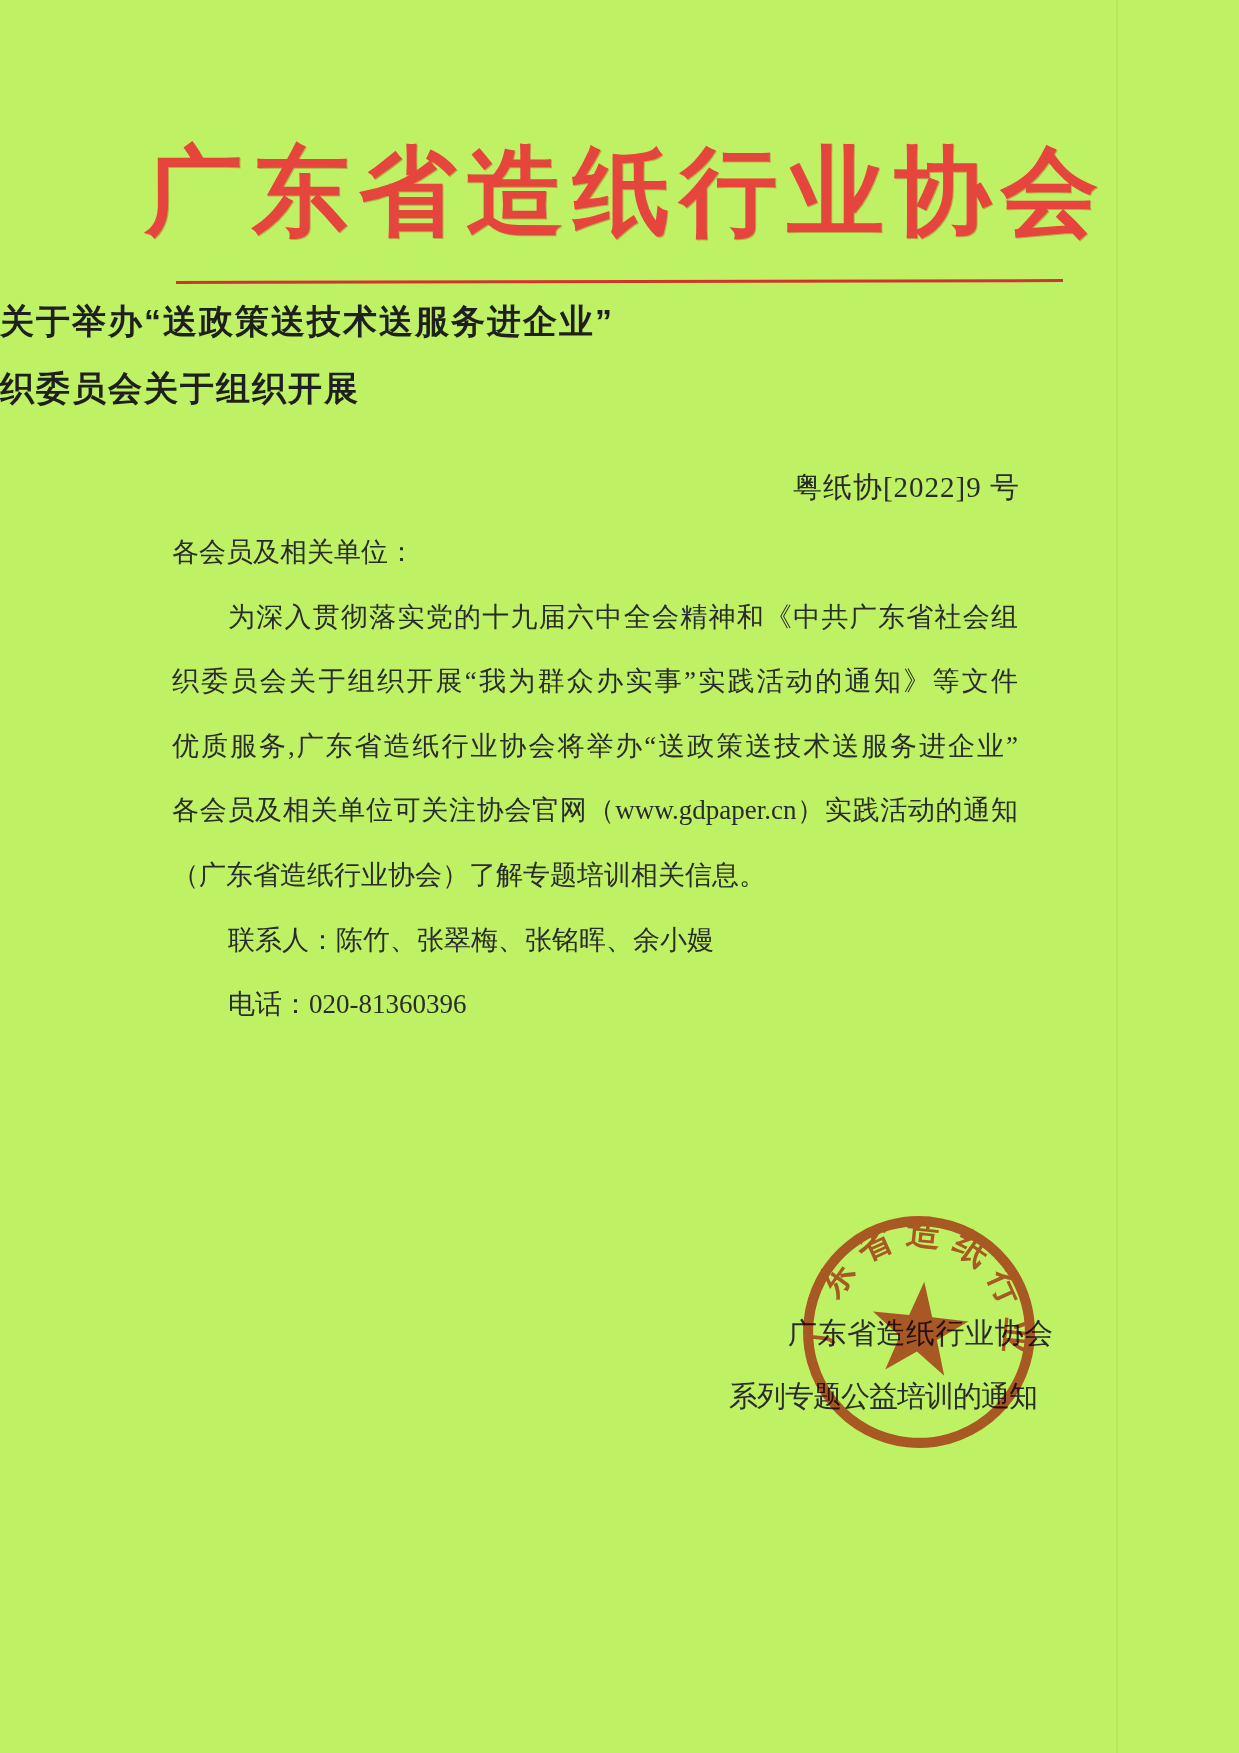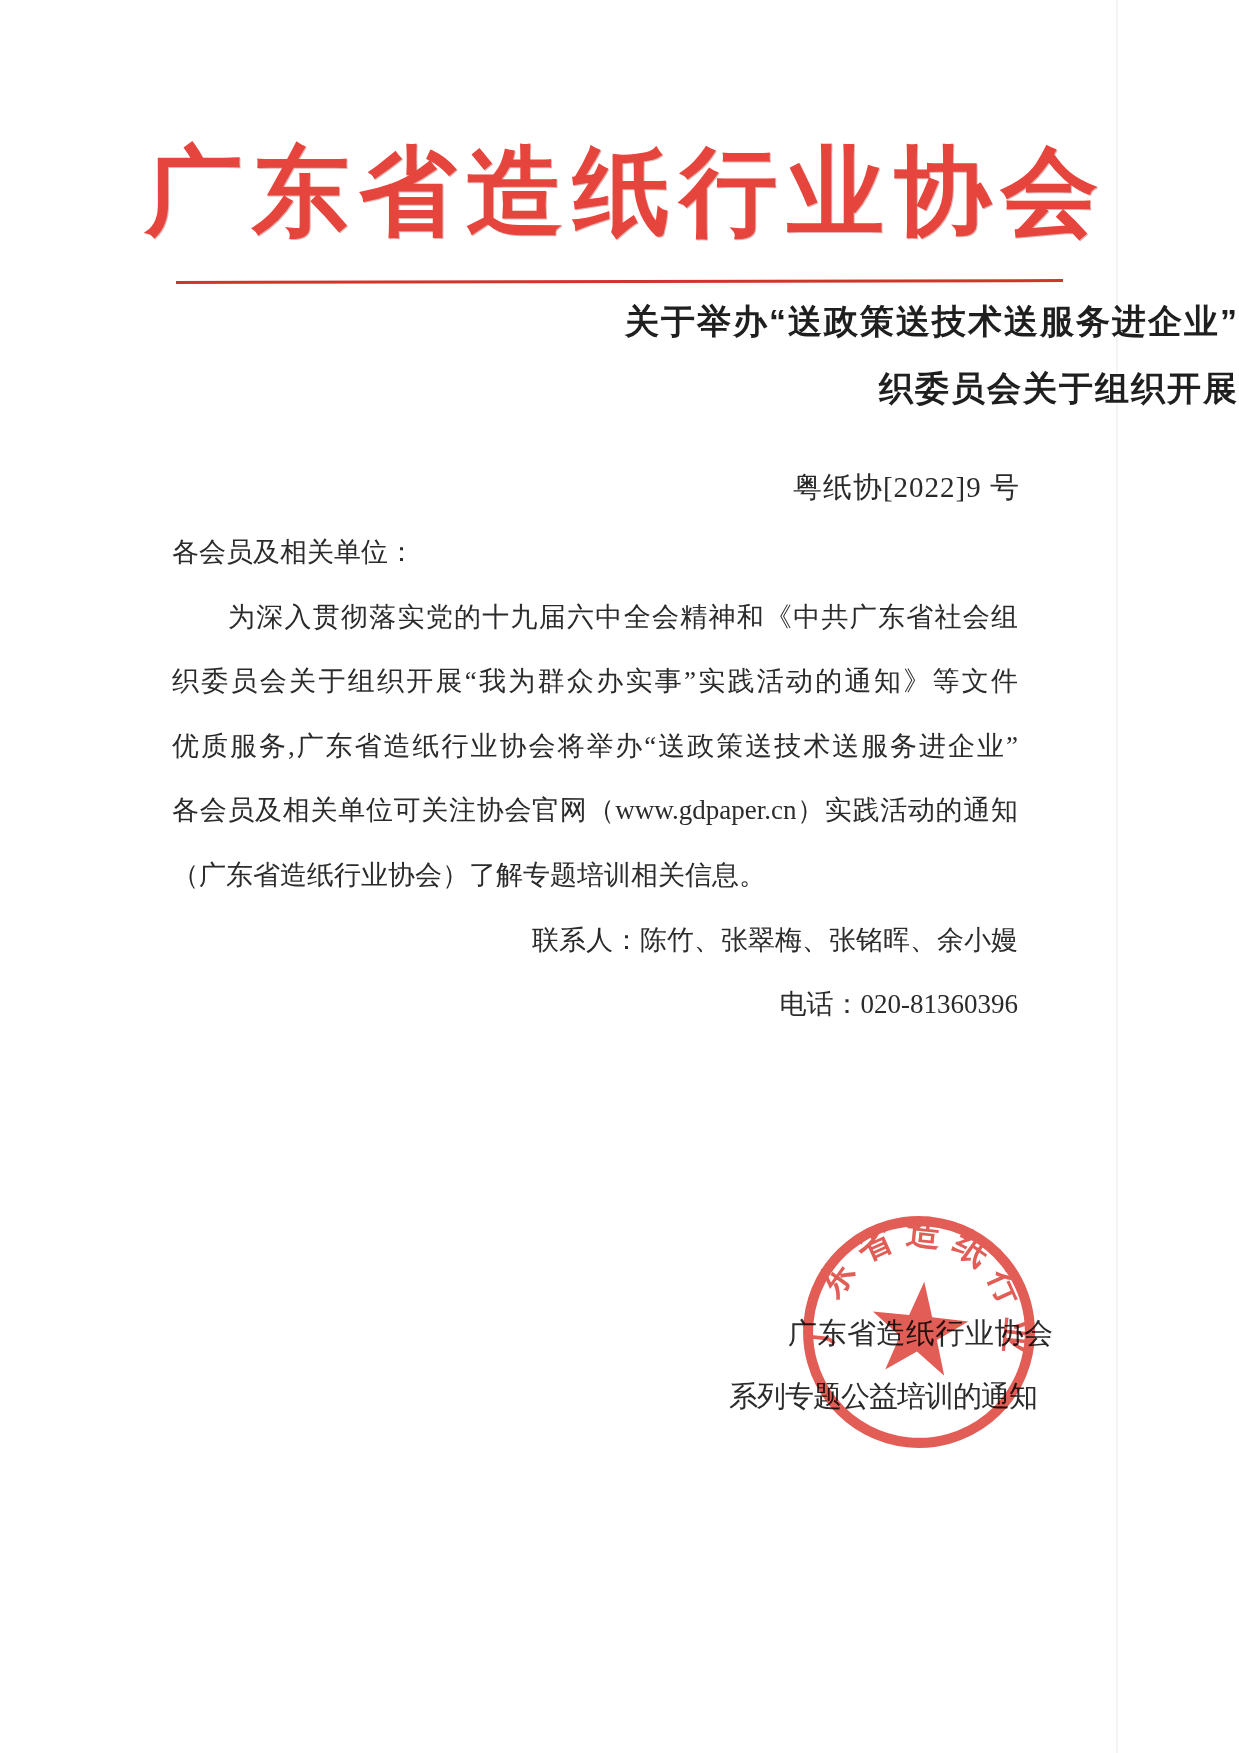--- a/index.html
+++ b/index.html
@@ -1,20 +1,20 @@
 <!DOCTYPE html>
 <html><head>
 <meta charset="utf-8">
 <style>
   html,body{margin:0;padding:0;background:#e9e9e9;}
   .page{
     position:relative;
     width:1239px;height:1753px;
     margin:0 auto;
-    background:#ffffff;
+    background:#bef264;
     overflow:hidden;
     font-family:"Liberation Serif","DejaVu Serif",serif;
     color:#2e2e2e;
   }
   .scan-edge{
     position:absolute;top:0;bottom:0;width:2px;
     background:rgba(0,0,0,0.045);
   }
   
   .org-header{
@@ -27,21 +27,21 @@
     text-shadow:1px 1px 0 rgba(180,40,35,.35);
     white-space:nowrap;
   }
   .red-rule{
     position:absolute;top:280px;left:176px;width:887px;height:3px;
     background:#cf352b;
     transform:rotate(-0.12deg);
   }
   
   .doc-title{
-    position:absolute;left:0;width:100%;text-align:right;
+    position:absolute;left:0;width:100%;text-align:left;
     font-family:"Liberation Sans","DejaVu Sans",sans-serif;
     font-weight:bold;font-size:34px;color:#1f1f1f;
     letter-spacing:2px;white-space:nowrap;
   }
   .doc-title.line1{top:299px;}
   .doc-title.line2{top:366px;}
   .doc-number{
     position:absolute;top:468px;right:219px;
     font-size:29px;color:#2a2a2a;letter-spacing:1px;
     white-space:nowrap;
@@ -55,21 +55,21 @@
   .bline{
     height:64.6px;line-height:64.6px;
     white-space:nowrap;
   }
   .bline.just{
     white-space:normal;
     text-align:justify;
     text-align-last:justify;
     -moz-text-align-last:justify;
   }
-  .bline.indent{padding-left:56px;box-sizing:border-box;text-align:right;}
+  .bline.indent{padding-left:56px;box-sizing:border-box;}
   
   .sig-org{
     position:absolute;top:1314px;left:788px;
     font-size:29px;color:#2b2b2b;letter-spacing:0.5px;
     white-space:nowrap;z-index:1;
   }
   .sig-date{
     position:absolute;top:1377px;left:729px;
     font-size:29px;color:#2b2b2b;letter-spacing:-1px;
     white-space:nowrap;z-index:1;

